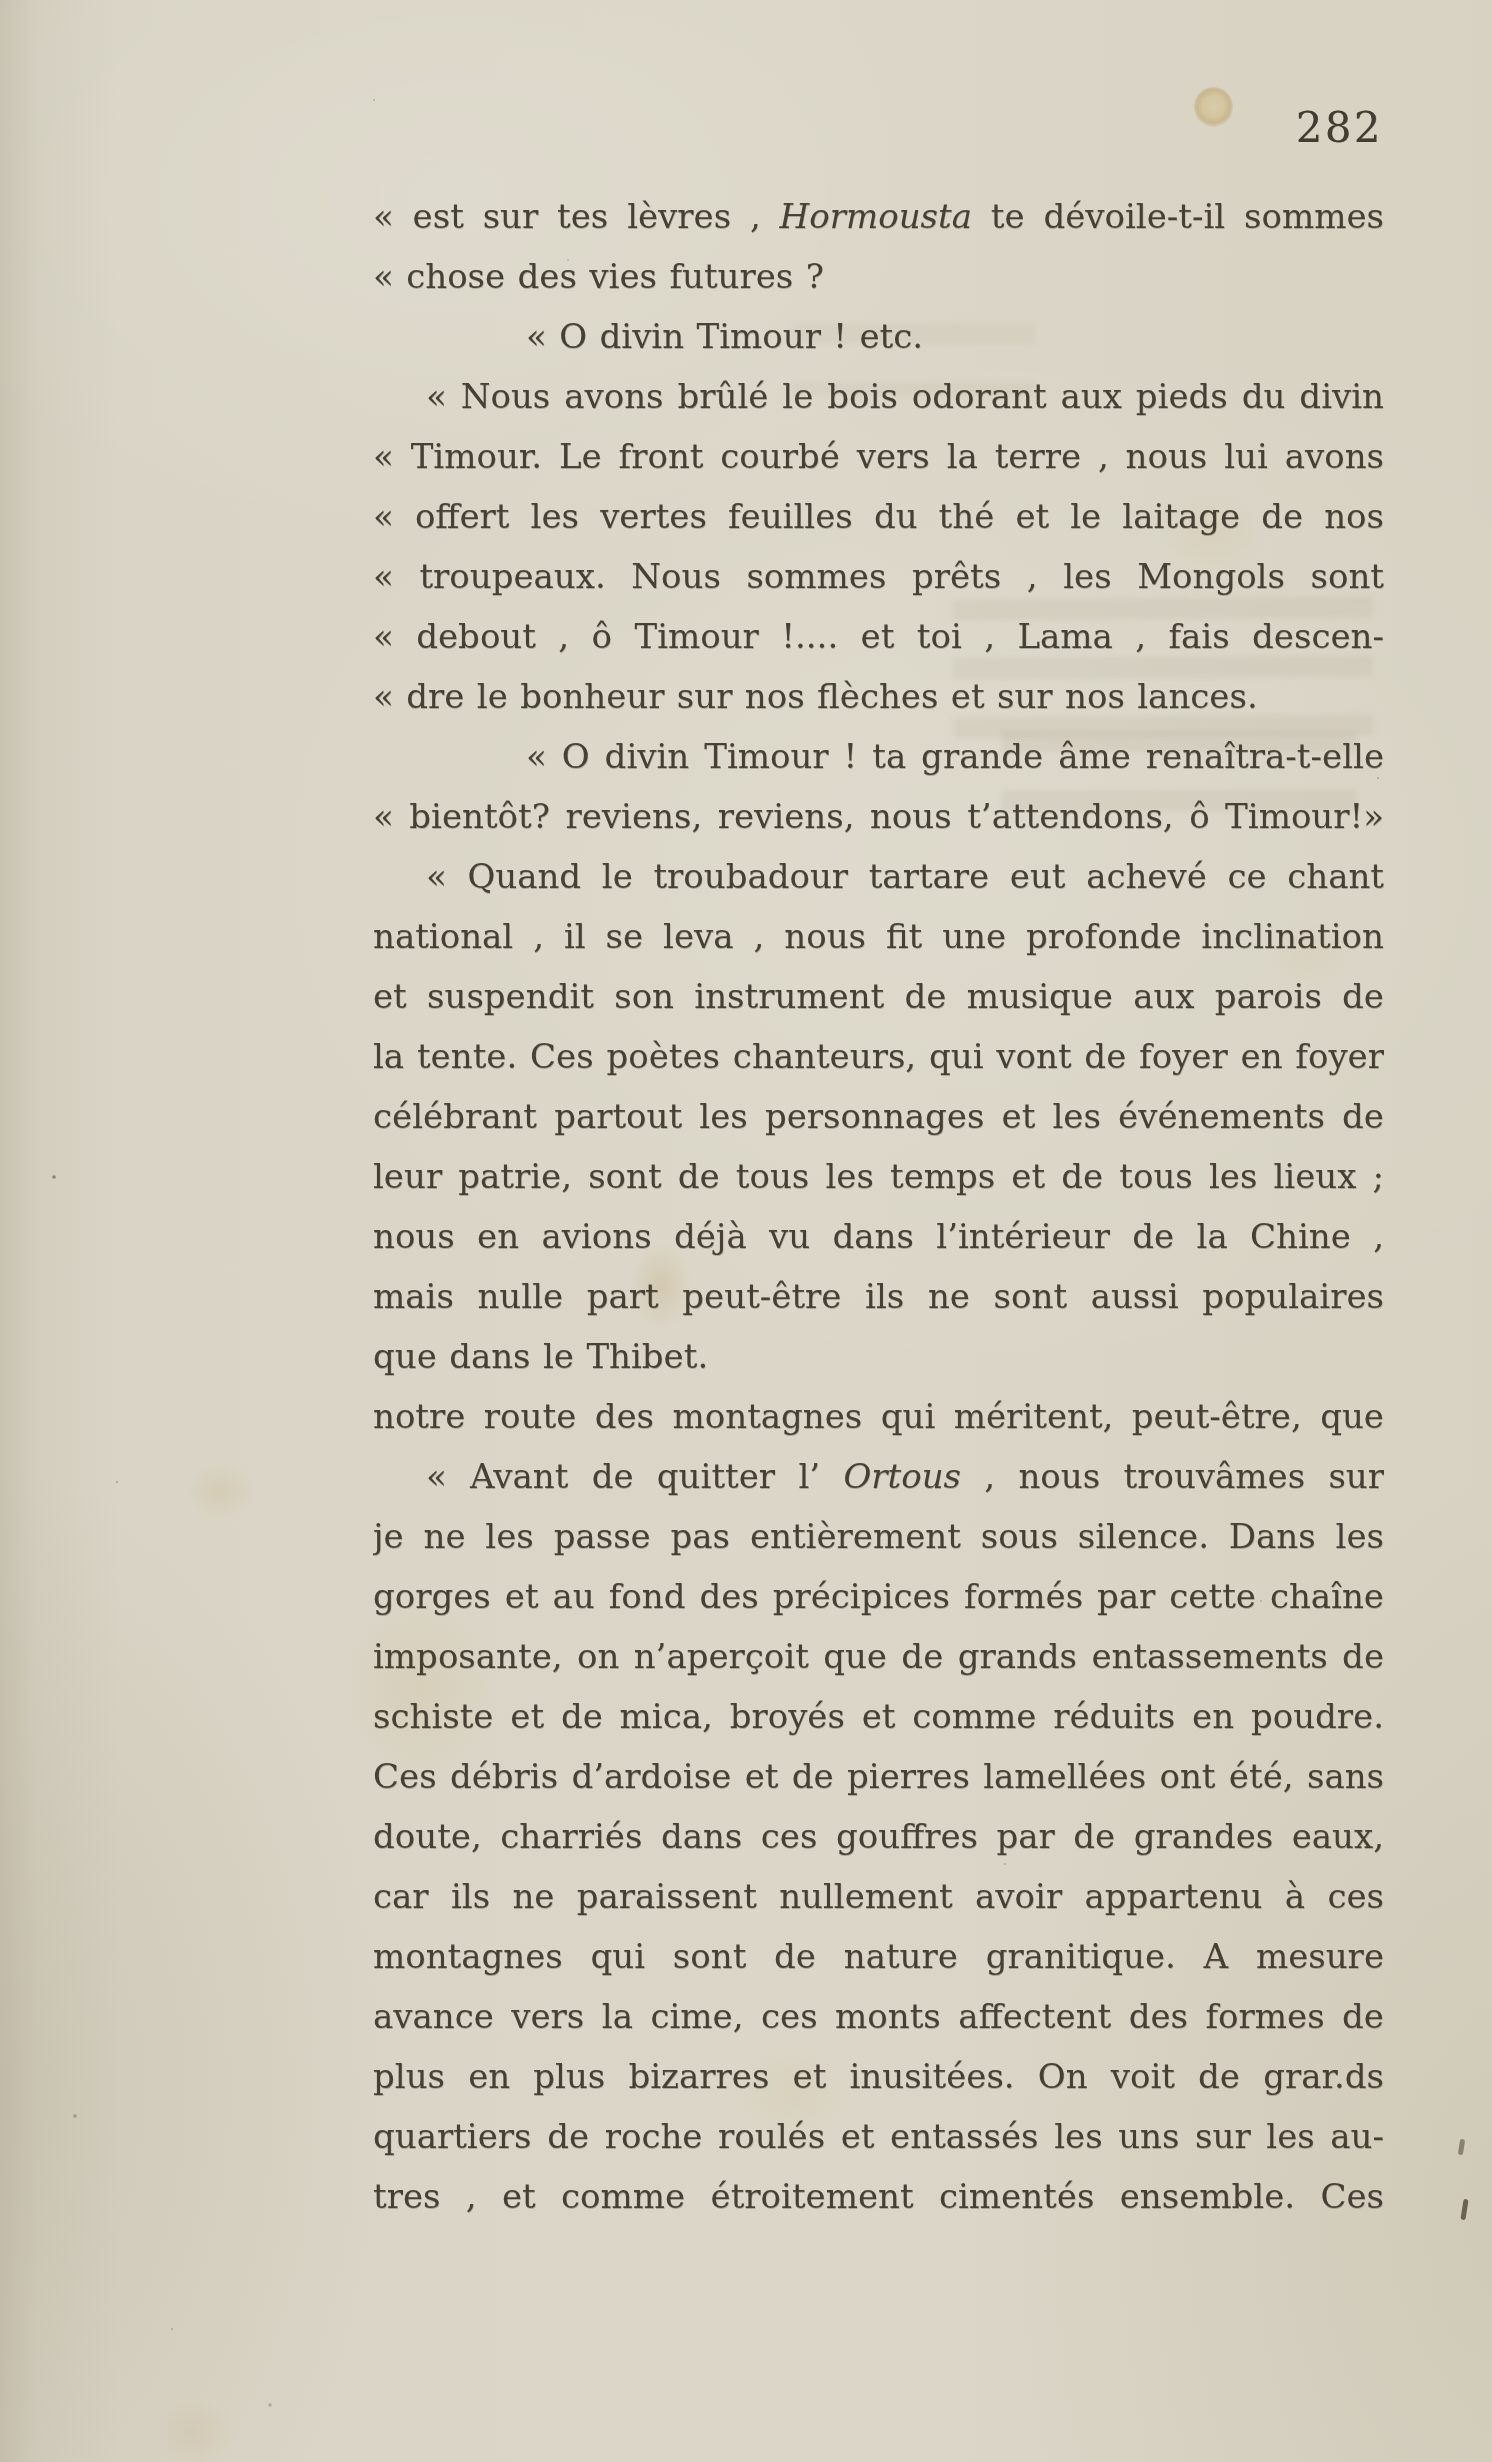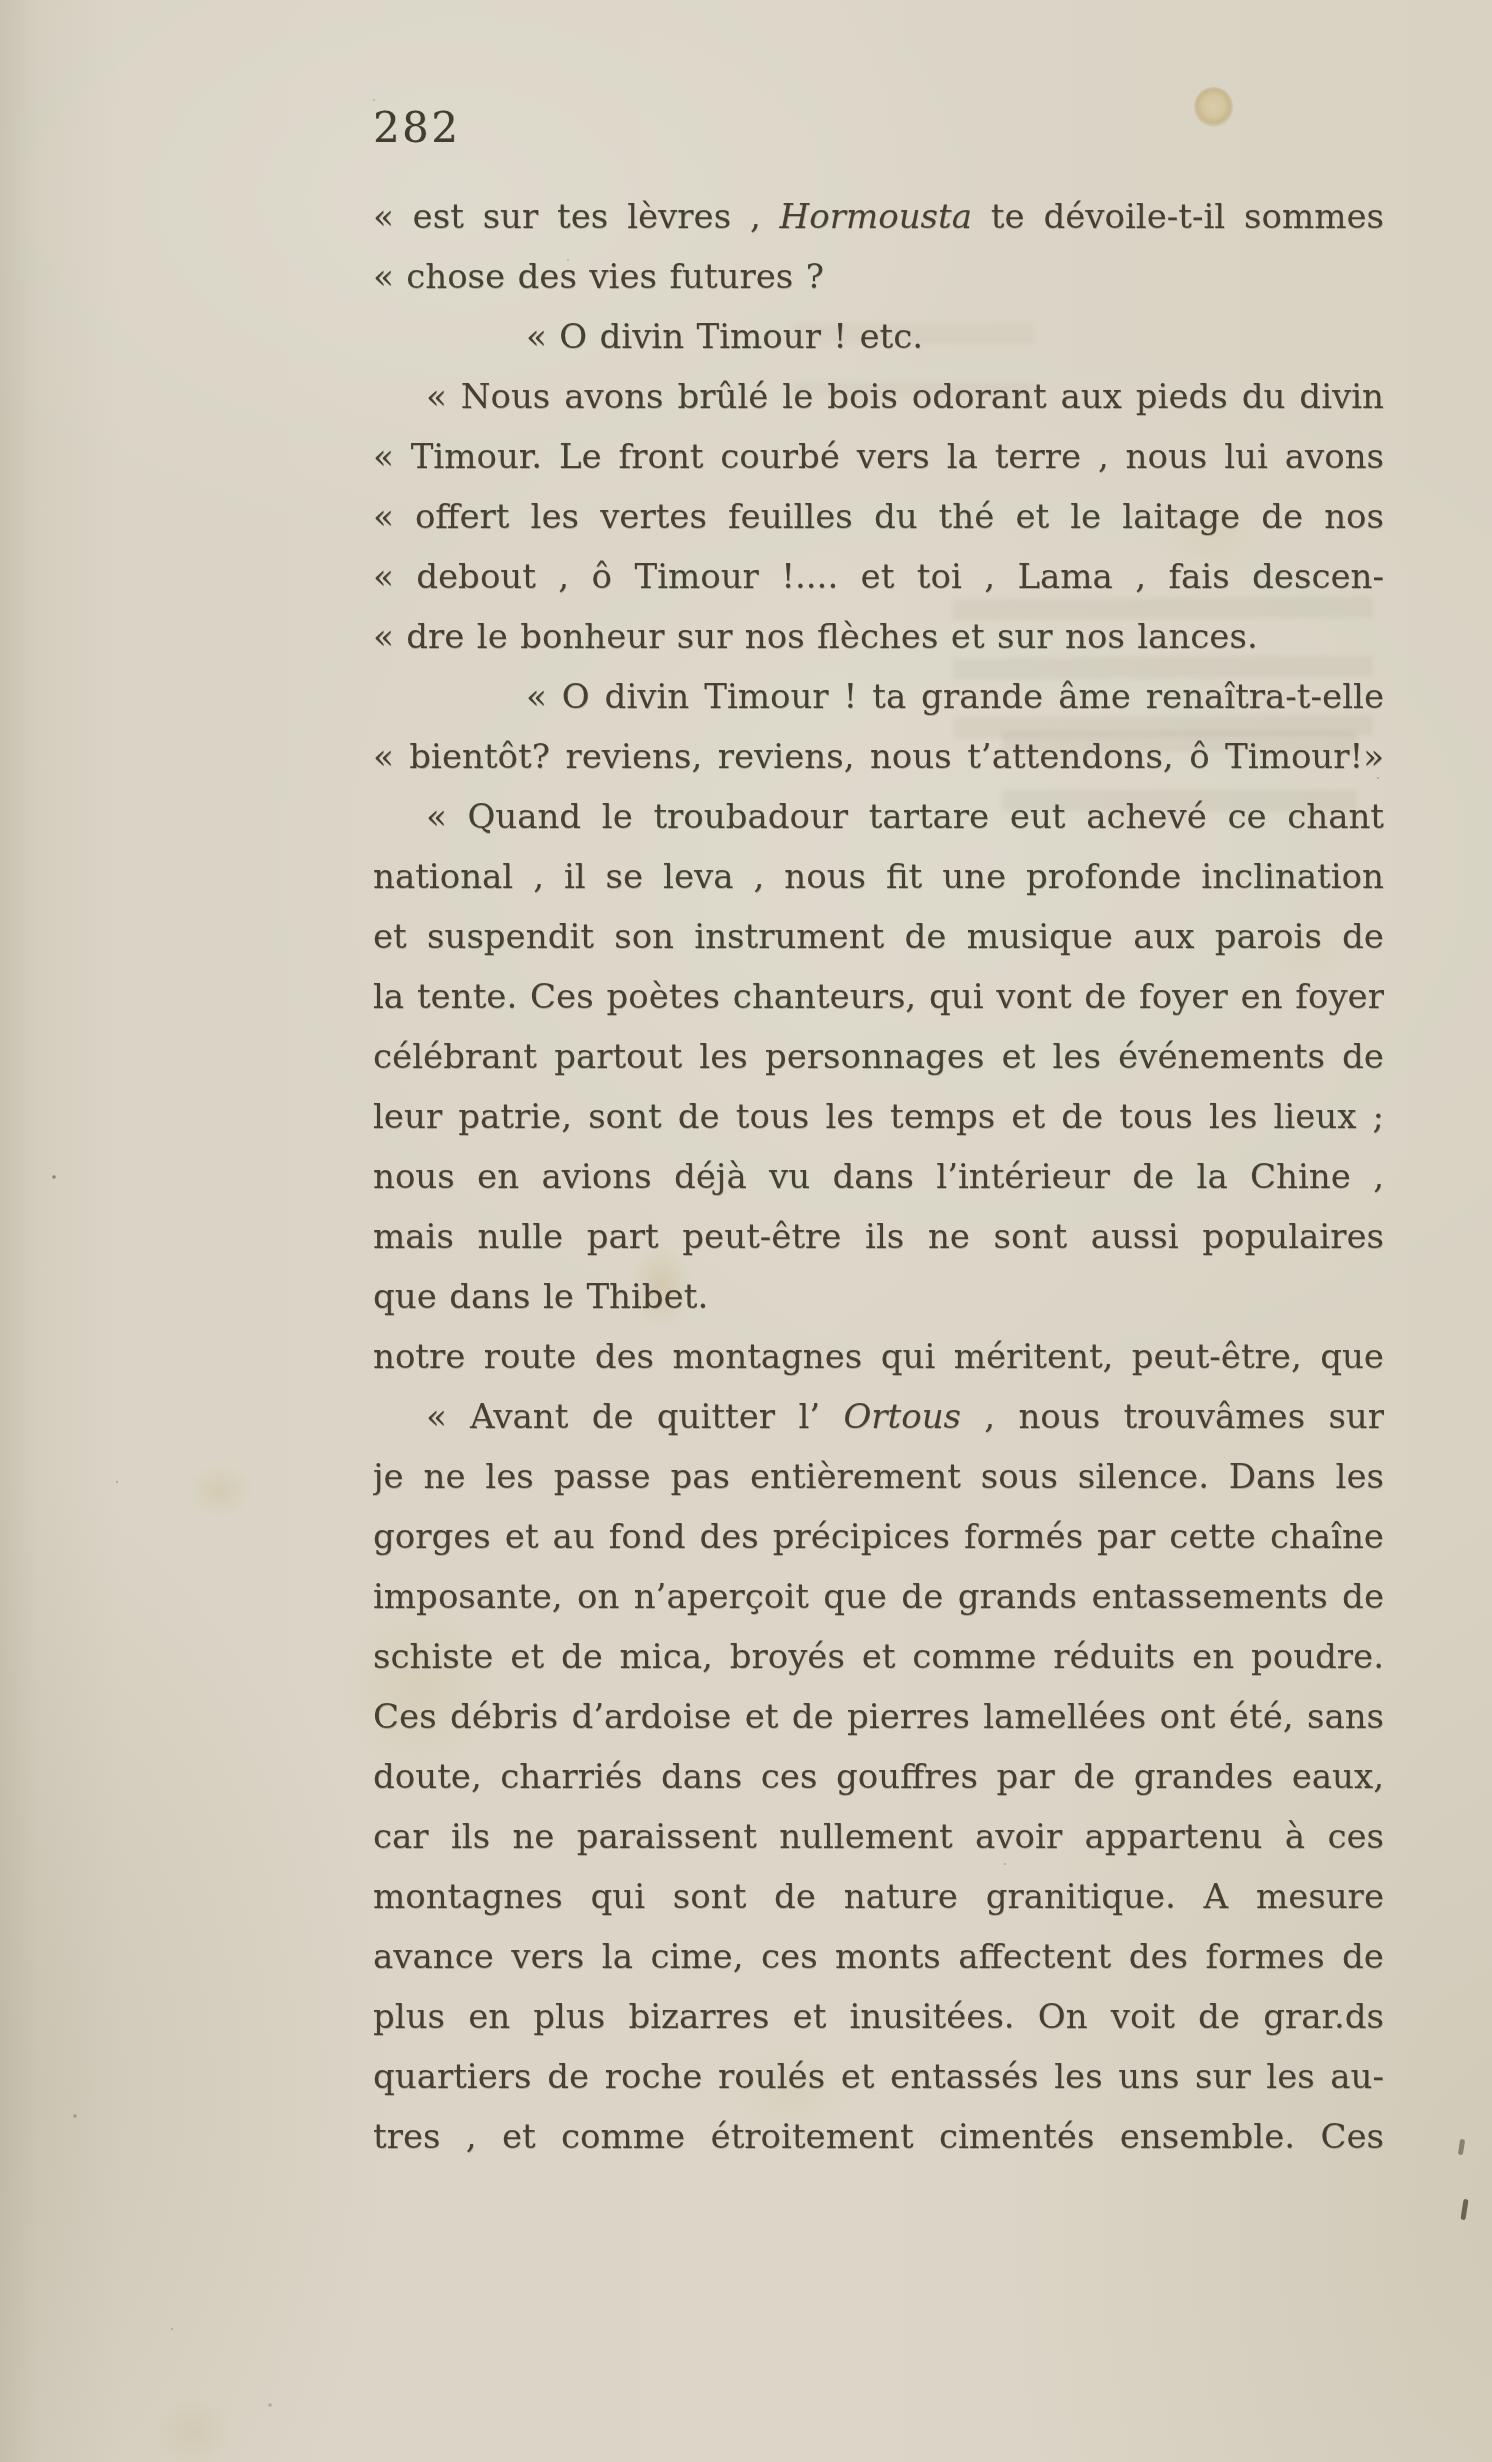--- a/index.html
+++ b/index.html
@@ -68,21 +68,21 @@
   .margin-mark {
     position: absolute; width: 4.8px; height: 21px; border-radius: 2.4px;
     background: rgba(72,64,50,0.75); transform: rotate(9deg);
   }
   .margin-mark.m1 { left: 1459px; top: 2139px; height: 16px; opacity: 0.7; }
   .margin-mark.m2 { left: 1462px; top: 2199px; }
 
   .page-number {
     position: absolute;
     left: 373px; top: 103px; width: 1010px;
-    text-align: left;
+    text-align: right;
     font-size: 42px;
     letter-spacing: 2.4px;
     color: rgba(58,52,41,0.92);
     text-shadow: 0.4px 0.4px 0.6px rgba(58,52,41,0.35);
   }
   .text-block {
     position: absolute;
     left: 373px; top: 186px; width: 1011px;
   }
   .line {
@@ -110,20 +110,21 @@
 
   <div class="page-number">282</div>
 
   <div class="text-block" id="text-block">
       <div class="line fill"><span>« est sur tes lèvres , </span><span class="em">Hormousta</span><span> te dévoile-t-il sommes</span></div>
       <div class="line">« chose des vies futures ?</div>
       <div class="line ind-large">« O divin Timour ! etc.</div>
       <div class="line fill ind-para">« Nous avons brûlé le bois odorant aux pieds du divin</div>
       <div class="line fill">« Timour. Le front courbé vers la terre , nous lui avons</div>
       <div class="line fill">« offert les vertes feuilles du thé et le laitage de nos</div>
+      <div class="line fill">« troupeaux. Nous sommes prêts , les Mongols sont</div>
       <div class="line fill">« debout , ô Timour !.... et toi , Lama , fais descen-</div>
       <div class="line">« dre le bonheur sur nos flèches et sur nos lances.</div>
       <div class="line fill ind-large">« O divin Timour ! ta grande âme renaîtra-t-elle</div>
       <div class="line fill">« bientôt? reviens, reviens, nous t’attendons, ô Timour!»</div>
       <div class="line fill ind-para">« Quand le troubadour tartare eut achevé ce chant</div>
       <div class="line fill">national , il se leva , nous fit une profonde inclination</div>
       <div class="line fill">et suspendit son instrument de musique aux parois de</div>
       <div class="line fill">la tente. Ces poètes chanteurs, qui vont de foyer en foyer</div>
       <div class="line fill">célébrant partout les personnages et les événements de</div>
       <div class="line fill">leur patrie, sont de tous les temps et de tous les lieux ;</div>

